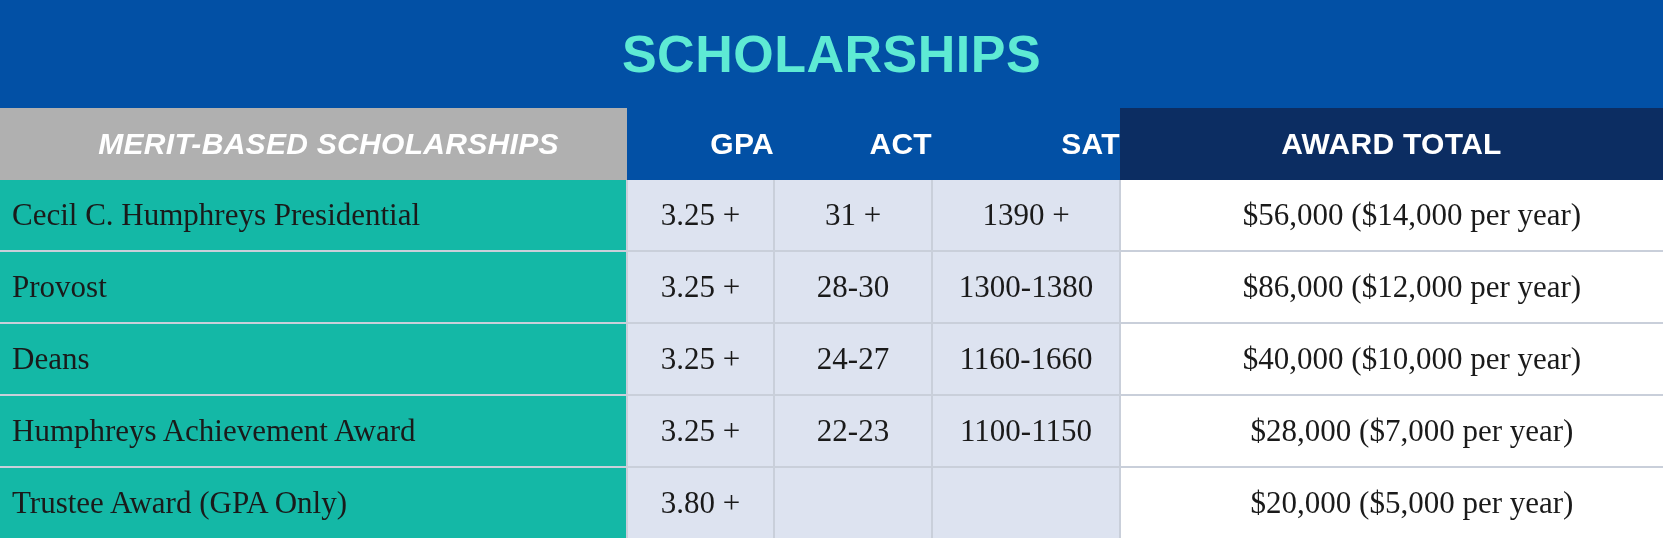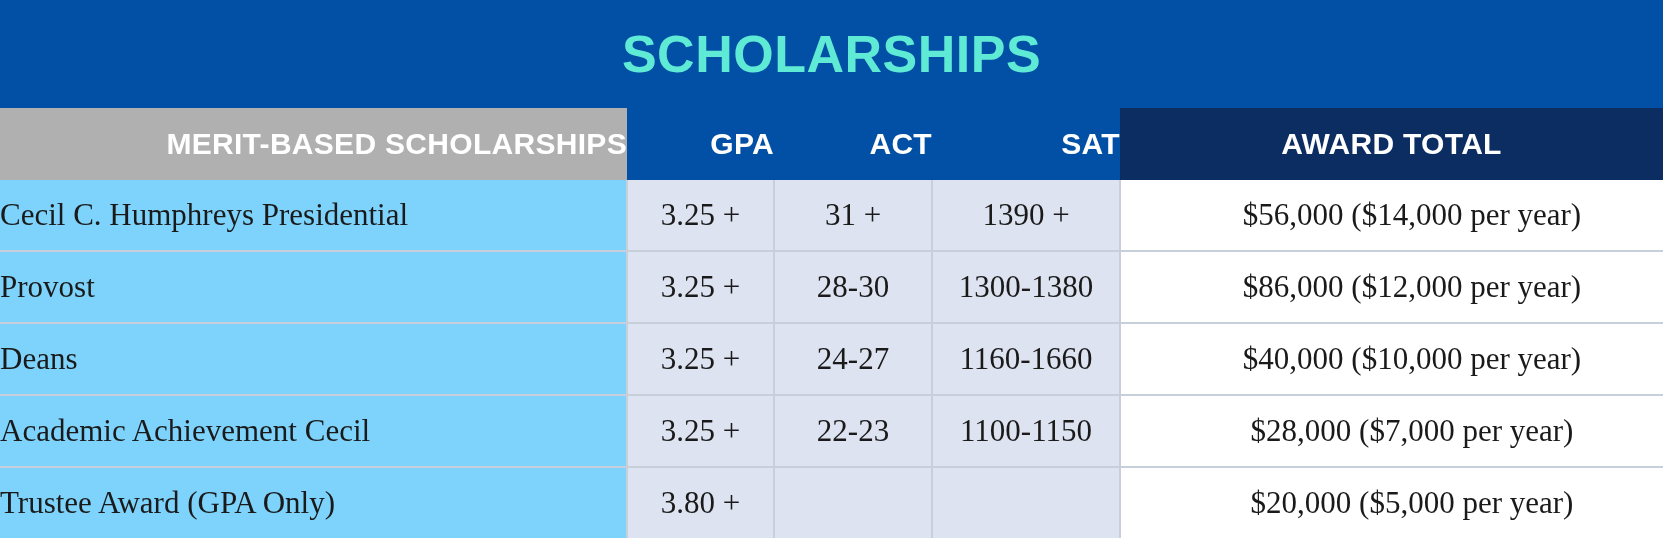--- a/index.html
+++ b/index.html
@@ -48,22 +48,23 @@
     font-size: 30px;
     font-weight: bold;
     color: #ffffff;
     letter-spacing: 0.3px;
     padding: 0;
     vertical-align: middle;
     text-transform: uppercase;
   }
   th.h-name {
     background: #b0b0b0;
-    text-align: right;
+    text-align: center;
     padding-left: 30px;
+    font-style: italic;
   }
   th.h-mid {
     background: #0250a5;
     text-align: right;
     padding-left: 40px;
   }
   th.h-total {
     background: #0c2d62;
     text-align: center;
   }
@@ -74,22 +75,22 @@
     padding: 0;
     vertical-align: middle;
     font-family: "Liberation Serif", serif;
     border-bottom: 2px solid #c9cfda;
   }
   tbody tr:last-child td {
     border-bottom: none;
   }
   td.name {
     text-align: left;
-    padding-left: 0;
-    background: #7dd3fc;
+    padding-left: 12px;
+    background: #14b8a6;
     border-right: 2px solid #c9cfda;
   }
   td.shade {
     background: #dde3f0;
     text-align: center;
     border-right: 2px solid #c9cfda;
   }
   td.total {
     background: #ffffff;
     text-align: center;
@@ -139,21 +140,21 @@
         <td class="total">$86,000 ($12,000 per year)</td>
       </tr>
       <tr>
         <td class="name">Deans</td>
         <td class="shade">3.25 +</td>
         <td class="shade">24-27</td>
         <td class="shade">1160-1660</td>
         <td class="total">$40,000 ($10,000 per year)</td>
       </tr>
       <tr>
-        <td class="name">Academic Achievement Cecil</td>
+        <td class="name">Humphreys Achievement Award</td>
         <td class="shade">3.25 +</td>
         <td class="shade">22-23</td>
         <td class="shade">1100-1150</td>
         <td class="total">$28,000 ($7,000 per year)</td>
       </tr>
       <tr>
         <td class="name">Trustee Award (GPA Only)</td>
         <td class="shade">3.80 +</td>
         <td class="shade"></td>
         <td class="shade"></td>

